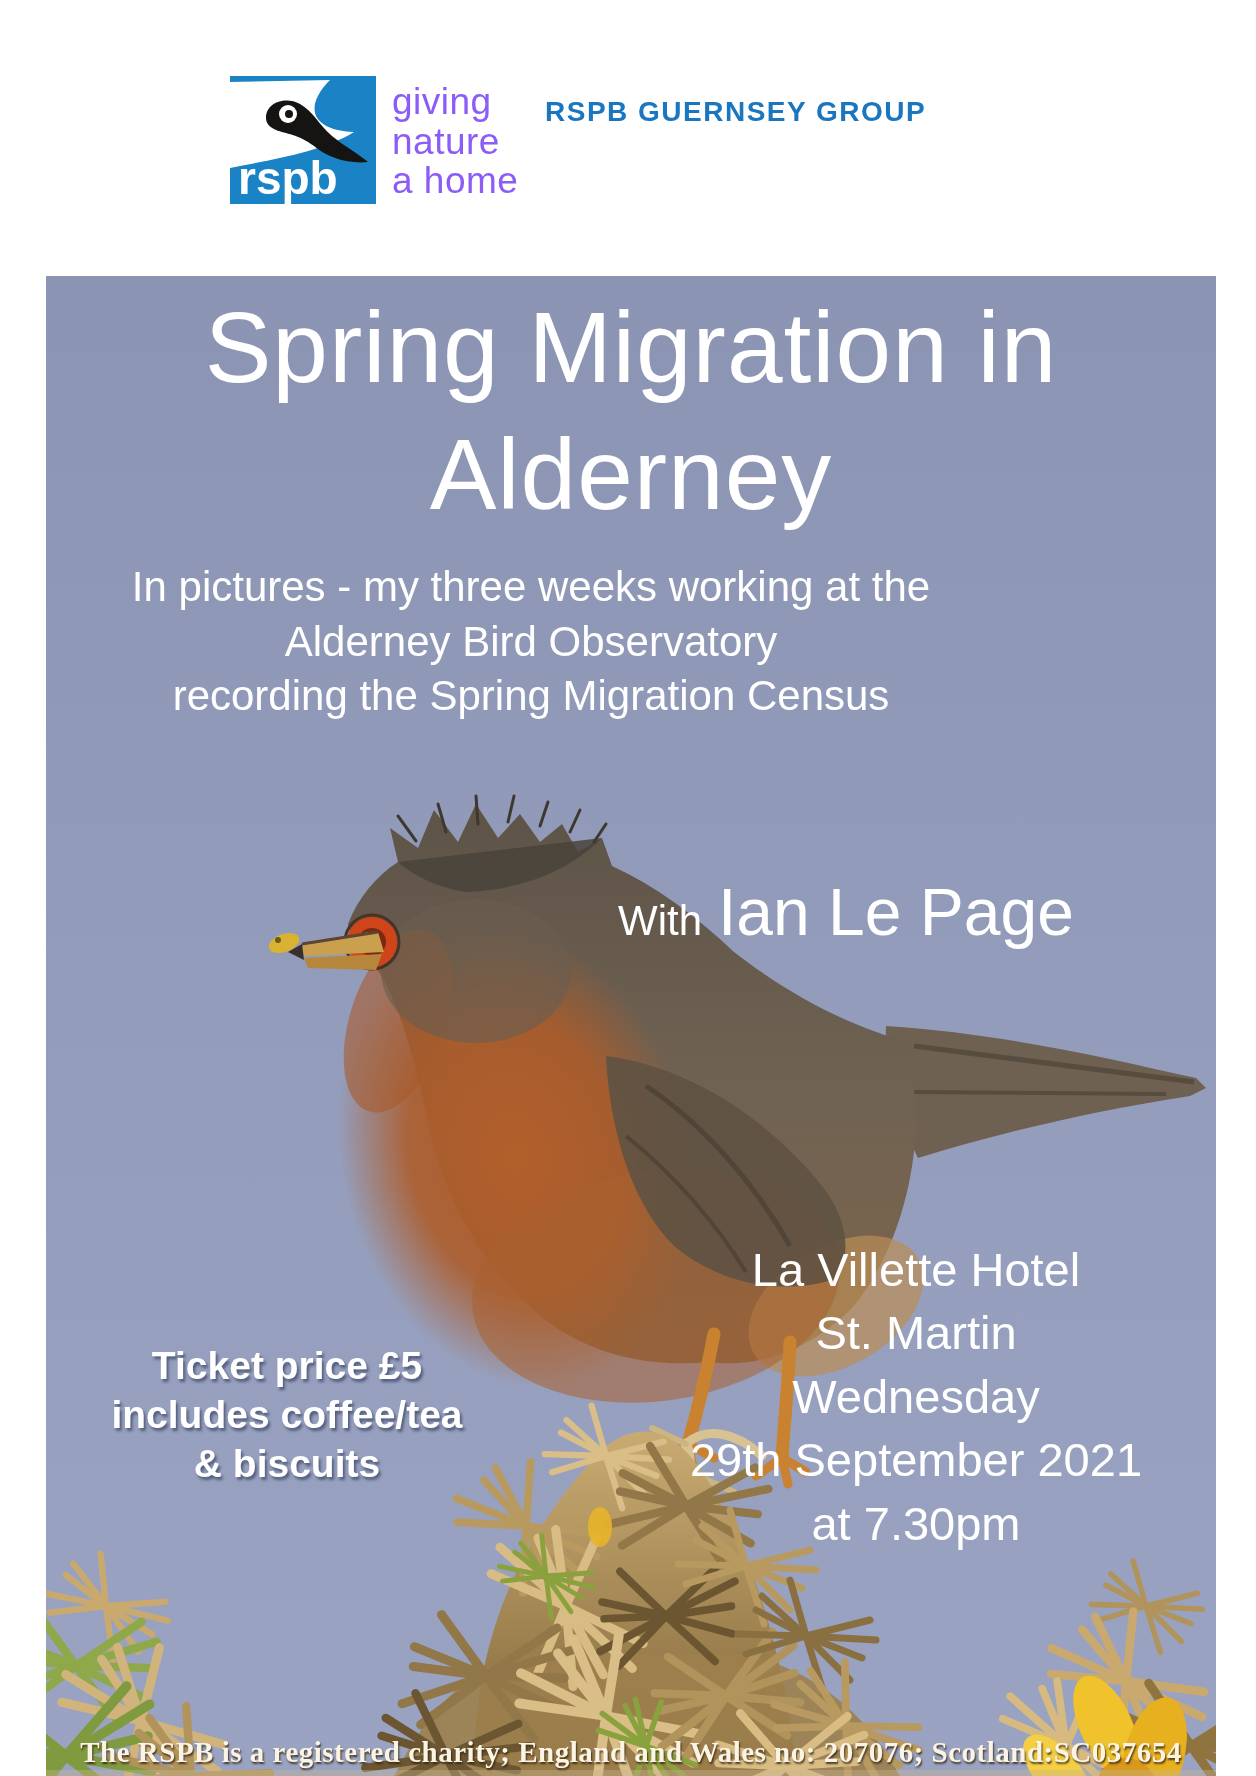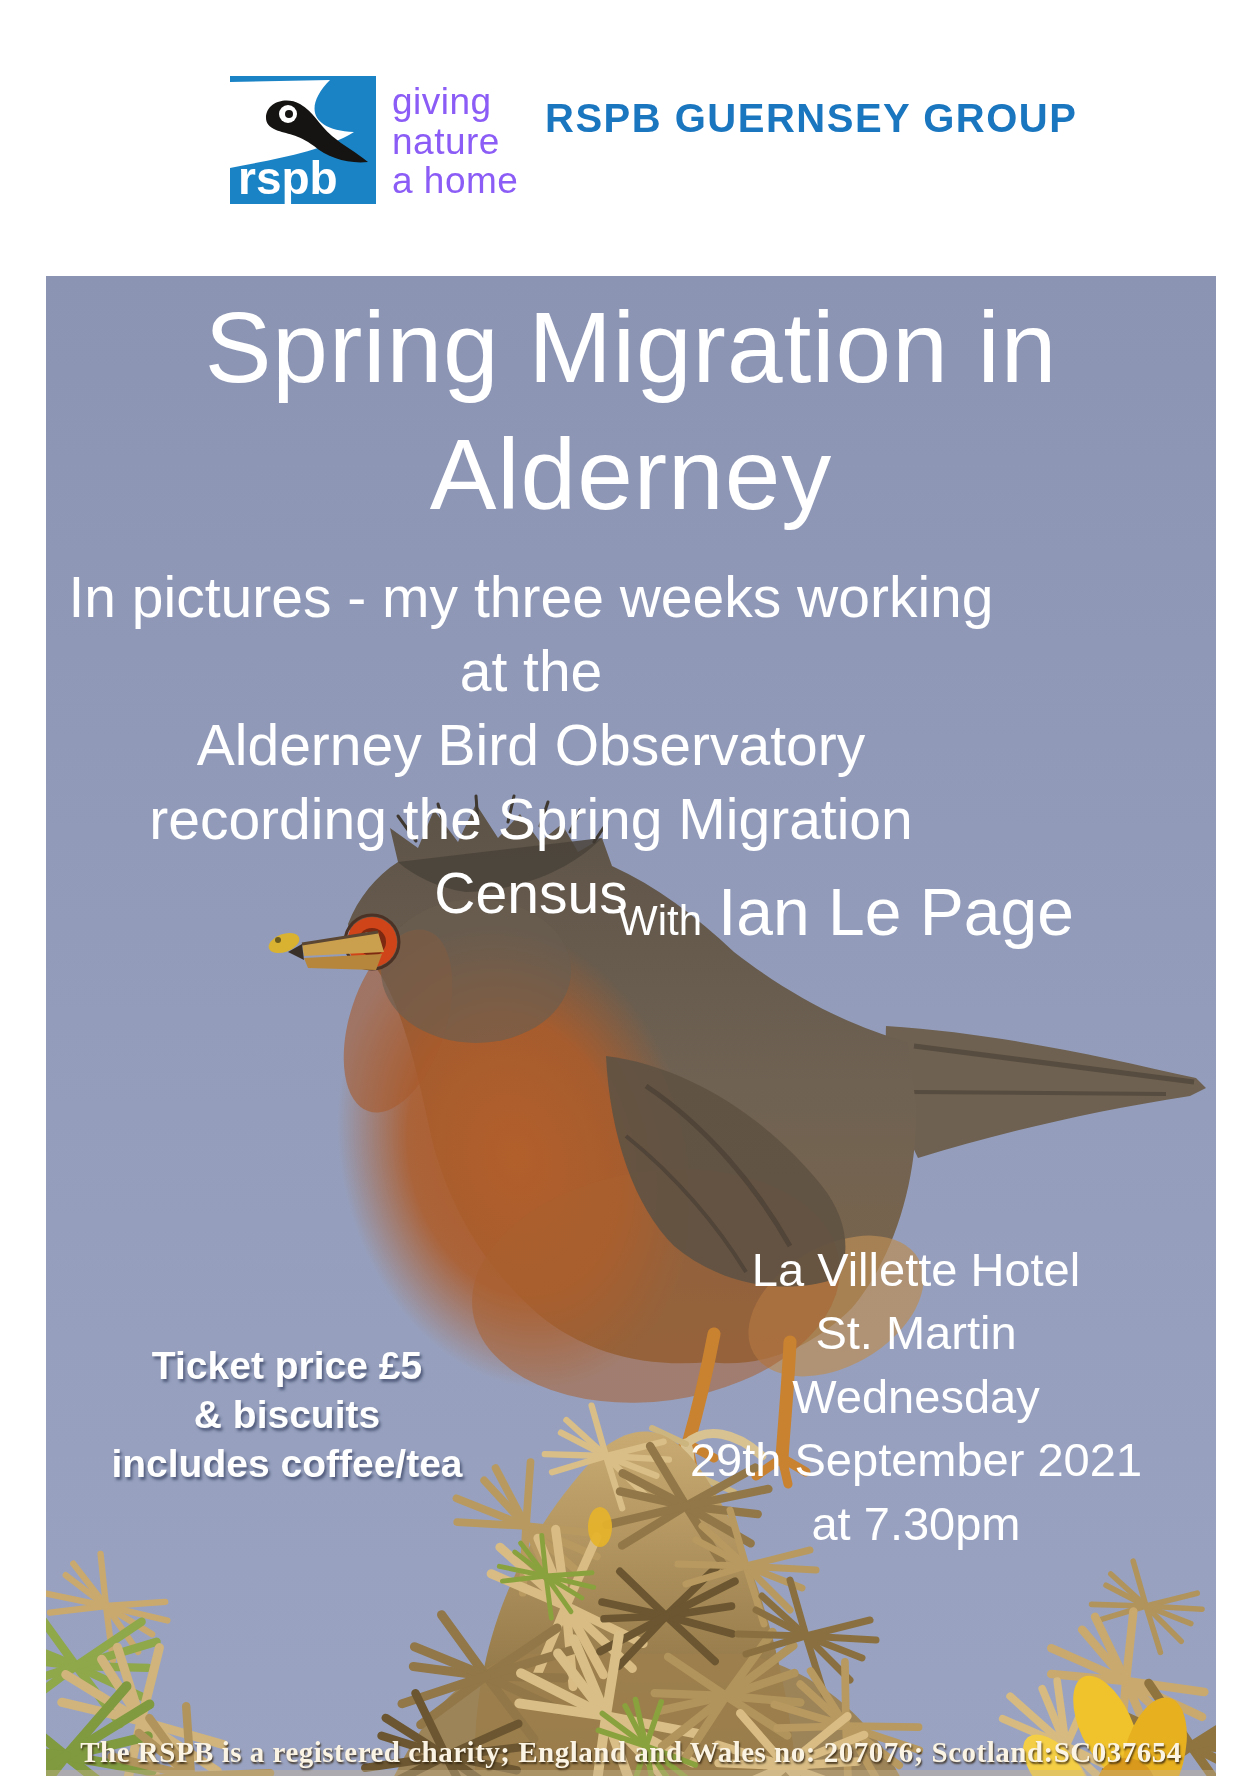--- a/index.html
+++ b/index.html
@@ -2,29 +2,29 @@
 <html><head>
 <meta charset="utf-8">
 <style>
   html,body{margin:0;padding:0;background:#ffffff;}
   .page{position:relative;width:1256px;height:1776px;background:#ffffff;overflow:hidden;
         font-family:"Liberation Sans",sans-serif;}
   
   .logo-box{position:absolute;left:230px;top:76px;width:146px;height:128px;}
   .tagline{position:absolute;left:392px;top:82px;font-size:37px;line-height:1.07;
            color:#8b5cf6;letter-spacing:0.5px;}
-  .group-title{position:absolute;left:545px;top:96px;font-size:40px;font-weight:700;
+  .group-title{position:absolute;left:545px;top:96px;font-size:28px;font-weight:700;
                color:#1b76c0;letter-spacing:1.5px;white-space:nowrap;}
   
   .poster{position:absolute;left:46px;top:276px;width:1170px;height:1517px;overflow:hidden;}
   .art{position:absolute;left:0;top:0;width:100%;height:100%;display:block;}
   .overlay{position:absolute;color:#ffffff;}
   .title{top:8px;left:0;width:1170px;text-align:center;font-size:100px;line-height:1.27;
          font-weight:400;letter-spacing:1px;}
-  .subtitle{top:284px;left:0;width:970px;text-align:center;font-size:57px;line-height:1.3;}
+  .subtitle{top:284px;left:0;width:970px;text-align:center;font-size:42px;line-height:1.3;}
   .with-line{top:598px;left:470px;width:660px;text-align:center;white-space:nowrap;}
   .with-prefix{font-size:42px;margin-right:16px;}
   .speaker-name{font-size:66px;}
   .ticket{top:1066px;left:6px;width:470px;text-align:center;font-size:39px;font-weight:700;
           line-height:1.25;text-shadow:2px 3px 3px rgba(25,35,70,0.55);}
   .venue{top:962px;left:590px;width:560px;text-align:center;font-size:47px;line-height:1.35;}
   .charity{top:1452px;left:0;width:1170px;text-align:center;font-family:"Liberation Serif",serif;
            font-weight:700;font-size:29px;letter-spacing:0.5px;color:#fbf4e4;
            text-shadow:1px 2px 2px rgba(50,35,15,0.85);margin-top:8px;}
 </style>
@@ -208,22 +208,22 @@
       <div>Alderney Bird Observatory</div>
       <div>recording the Spring Migration Census</div>
     </div>
 
     <div class="overlay with-line">
       <span class="with-prefix">With</span><span class="speaker-name">Ian Le Page</span>
     </div>
 
     <div class="overlay ticket">
       <div>Ticket price £5</div>
+      <div>includes coffee/tea</div>
       <div>&amp; biscuits</div>
-      <div>includes coffee/tea</div>
     </div>
 
     <div class="overlay venue">
       <div>La Villette Hotel</div>
       <div>St. Martin</div>
       <div>Wednesday</div>
       <div>29th September 2021</div>
       <div>at 7.30pm</div>
     </div>
 

